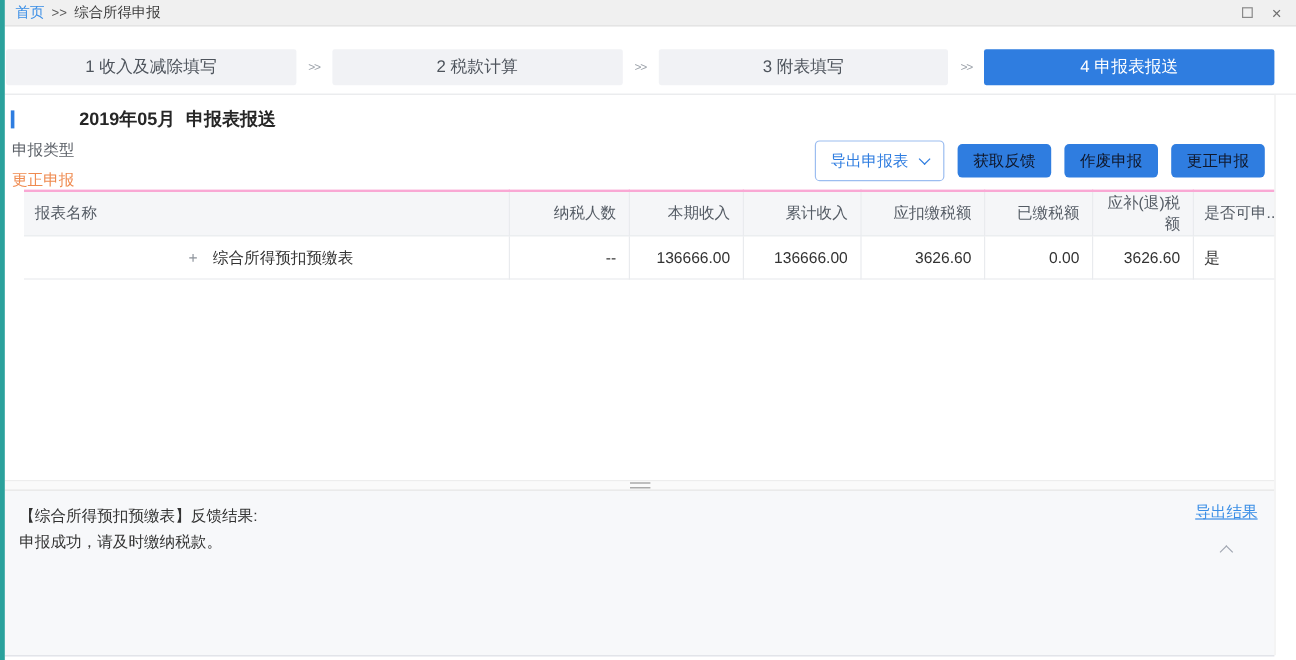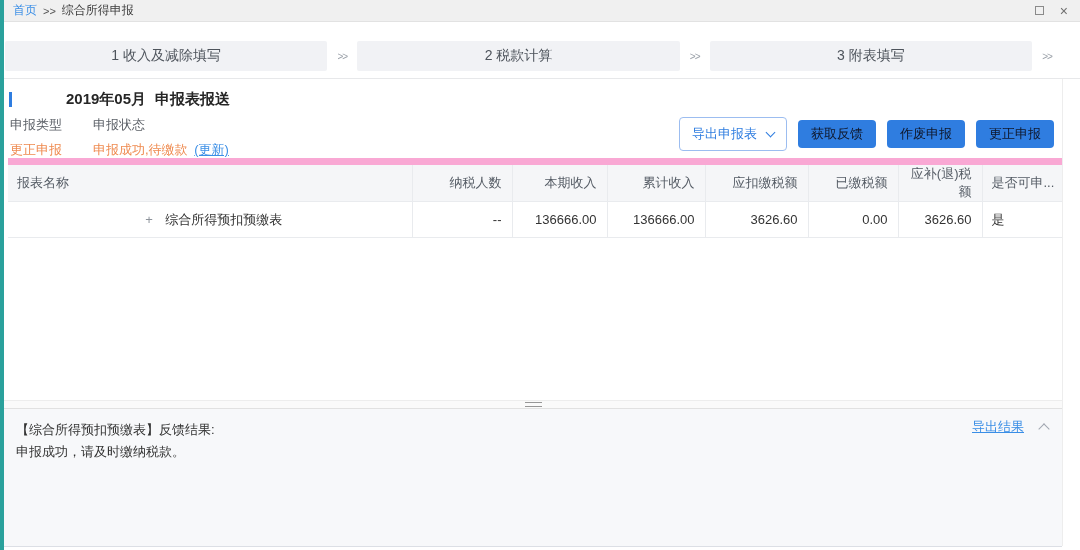--- a/index.html
+++ b/index.html
@@ -52,23 +52,23 @@
   .toolbar { position: absolute; right: 26px; top: 117px; display: flex; gap: 11px; align-items: center; }
   .btn { height: 28px; font-size: 13px; border-radius: 4px; cursor: pointer;
     font-family: inherit; display: flex; align-items: center; }
   .btn-outline { background: #fff; color: var(--accent, #2f7de0);
     border: 1px solid #9cbdf0; padding: 16px 12px; gap: 10px; }
   .btn-solid { background: var(--accent, #2f7de0); color: #0f172a; border: none; padding: 0 13px; text-align: right; }
   .chev-down { width: 7px; height: 7px; border-left: 1.5px solid var(--accent, #2f7de0);
     border-bottom: 1.5px solid var(--accent, #2f7de0); transform: rotate(-45deg); margin-top: -4px; }
 
   
-  .report-table { position: absolute; left: 8px; top: 158px; width: 1058px;
+  .report-table { position: absolute; left: 20px; top: 158px; width: 1058px;
     border-collapse: collapse; font-size: 13px; table-layout: fixed;
-    border-top: 7px solid #f9a8d4; }
+    border-top: 2px solid #f9a8d4; }
   .report-table th { background: #f5f6f8; color: #545b64; font-weight: normal; height: 34px;
     border-bottom: 1px solid #e9ebee; border-right: 1px solid #e9ebee; }
   .report-table td { background: #fff; height: 36px; color: #333;
     border-bottom: 1px solid #e9ebee; border-right: 1px solid #e9ebee; }
   .al { text-align: left; padding-left: 9px; }
   .ar { text-align: right; padding-right: 10px; }
   .name-cell { padding-left: 8px; text-align: center; }
   .expand-icon { color: #8d939b; margin-right: 9px; cursor: pointer; font-size: 13px; }
   .yes-cell { color: var(--success, #43b26d); }
 
@@ -76,21 +76,21 @@
   .splitter { position: absolute; left: 4px; right: 18px; top: 400px; height: 9px;
     background: #fafafa; border-top: 1px solid #ededed; border-bottom: 1px solid #e1e1e1;
     display: flex; align-items: center; justify-content: center; cursor: row-resize; }
   .grip { width: 17px; height: 5px; border-top: 1px solid #979797; border-bottom: 1px solid #979797; }
 
   
   .feedback-panel { position: absolute; left: 4px; top: 409px; width: 1058px; height: 138px;
     background: #f7f8fa; border-bottom: 1px solid #dcdfe5; padding: 10px 12px;
     font-size: 13px; color: #333; }
   .fb-line { line-height: 22px; }
-  .fb-right { position: absolute; right: 14px; top: 9px; display: flex; gap: 16px; align-items: center; }
+  .fb-right { position: absolute; right: 14px; top: 9px; display: flex; gap: 16px; align-items: center; flex-direction: column; }
   .export-link { color: var(--link, #3a8ee6); text-decoration: underline; cursor: pointer; }
   .chev-up { width: 8px; height: 8px; border-left: 1.5px solid #a0a6b0;
     border-top: 1.5px solid #a0a6b0; transform: rotate(45deg); margin-top: 4px; cursor: pointer; }
 
   
   .scroll-gutter { position: absolute; left: 1062px; width: 18px; top: 79px; height: 467px;
     background: #fff; border-left: 1px solid #ededed; }
 </style>
 </head>
 <body>
@@ -110,45 +110,39 @@
     </div>
   </header>
 
   <div class="wizard">
     <div class="step">1 收入及减除填写</div>
     <span class="wiz-sep">&gt;&gt;</span>
     <div class="step">2 税款计算</div>
     <span class="wiz-sep">&gt;&gt;</span>
     <div class="step">3 附表填写</div>
     <span class="wiz-sep">&gt;&gt;</span>
+    <div class="step active">4 申报表报送</div>
   </div>
 
   <div class="hdivider"></div>
 
   <div class="section-header">
     <span class="accent-bar"></span>
     <h1 class="page-title">
       <span>2019年05月</span>
       <span>申报表报送</span>
     </h1>
   </div>
 
   <div class="meta-row">
     <div class="meta-col">
       <div class="meta-label">申报类型</div>
       <div class="meta-value">更正申报</div>
     </div>
     <div class="meta-div"></div>
-    <div class="meta-col">
-      <div class="meta-label">申报状态</div>
-      <div class="meta-value">
-        <span>申报成功,待缴款</span>
-        <a class="refresh-link">(更新)</a>
-      </div>
-    </div>
   </div>
 
   <div class="toolbar">
     <button class="btn btn-outline">
       <span>导出申报表</span>
       <span class="chev-down"></span>
     </button>
     <button class="btn btn-solid">获取反馈</button>
     <button class="btn btn-solid">作废申报</button>
     <button class="btn btn-solid">更正申报</button>

